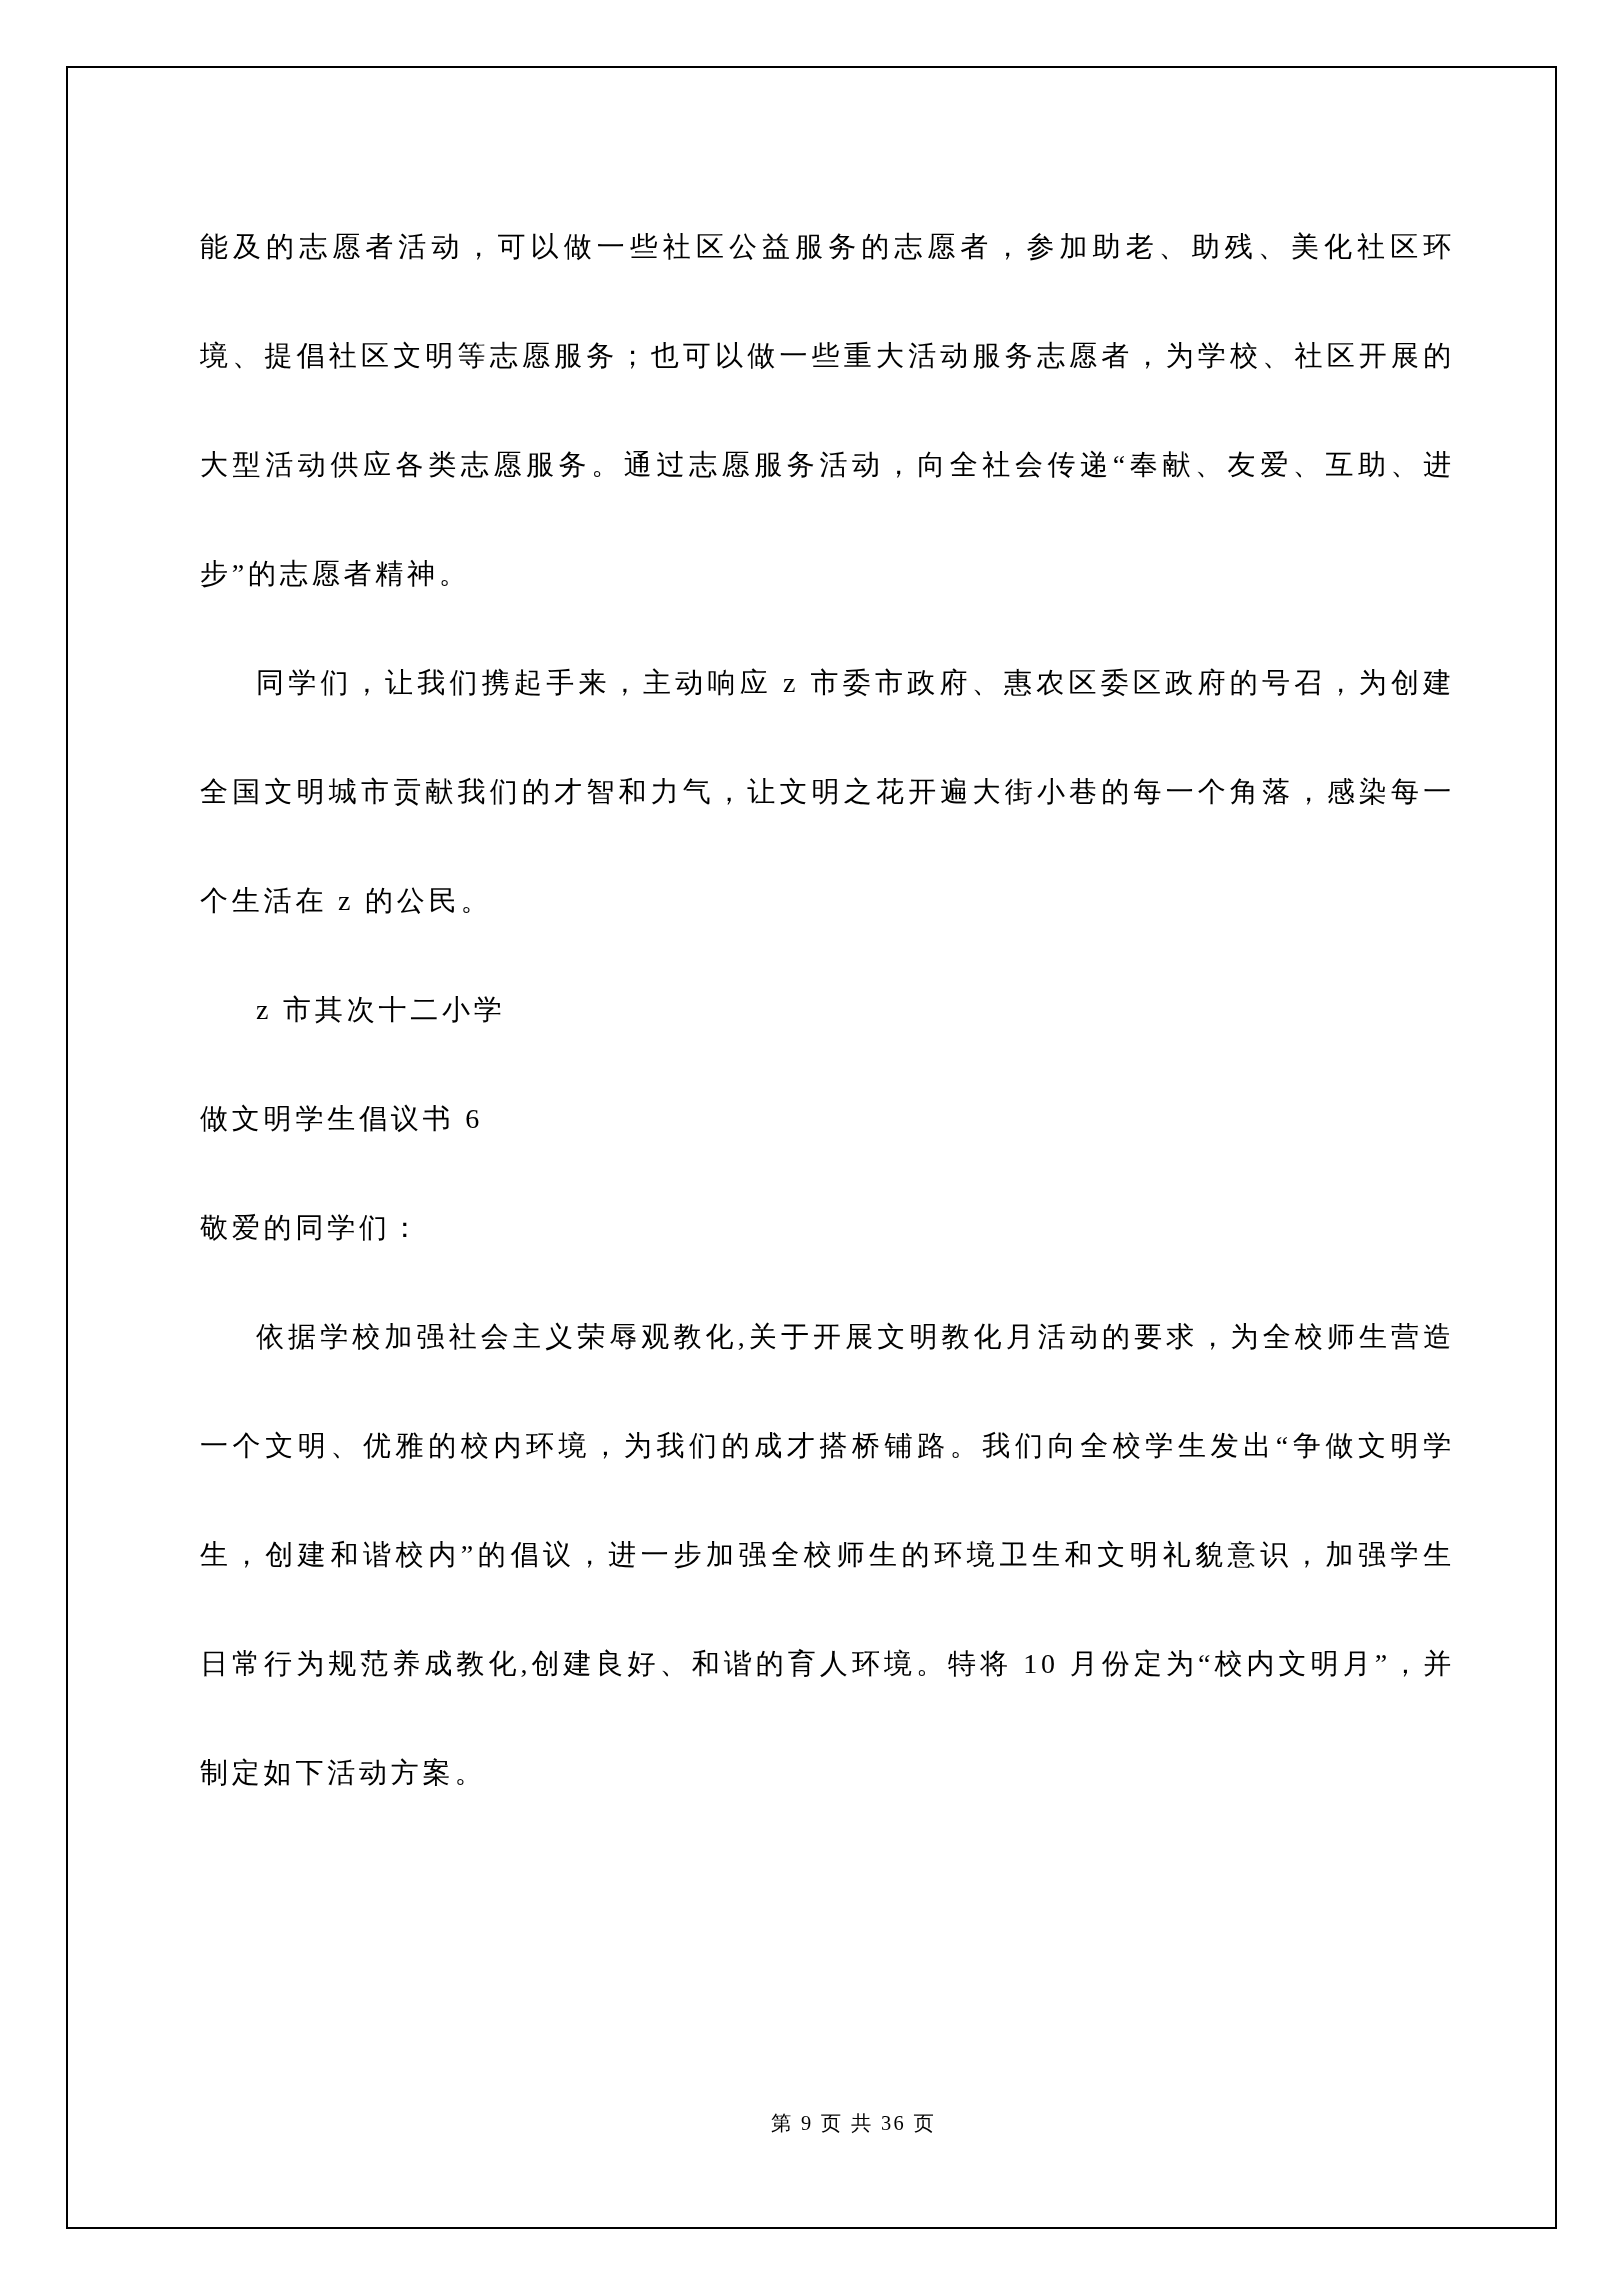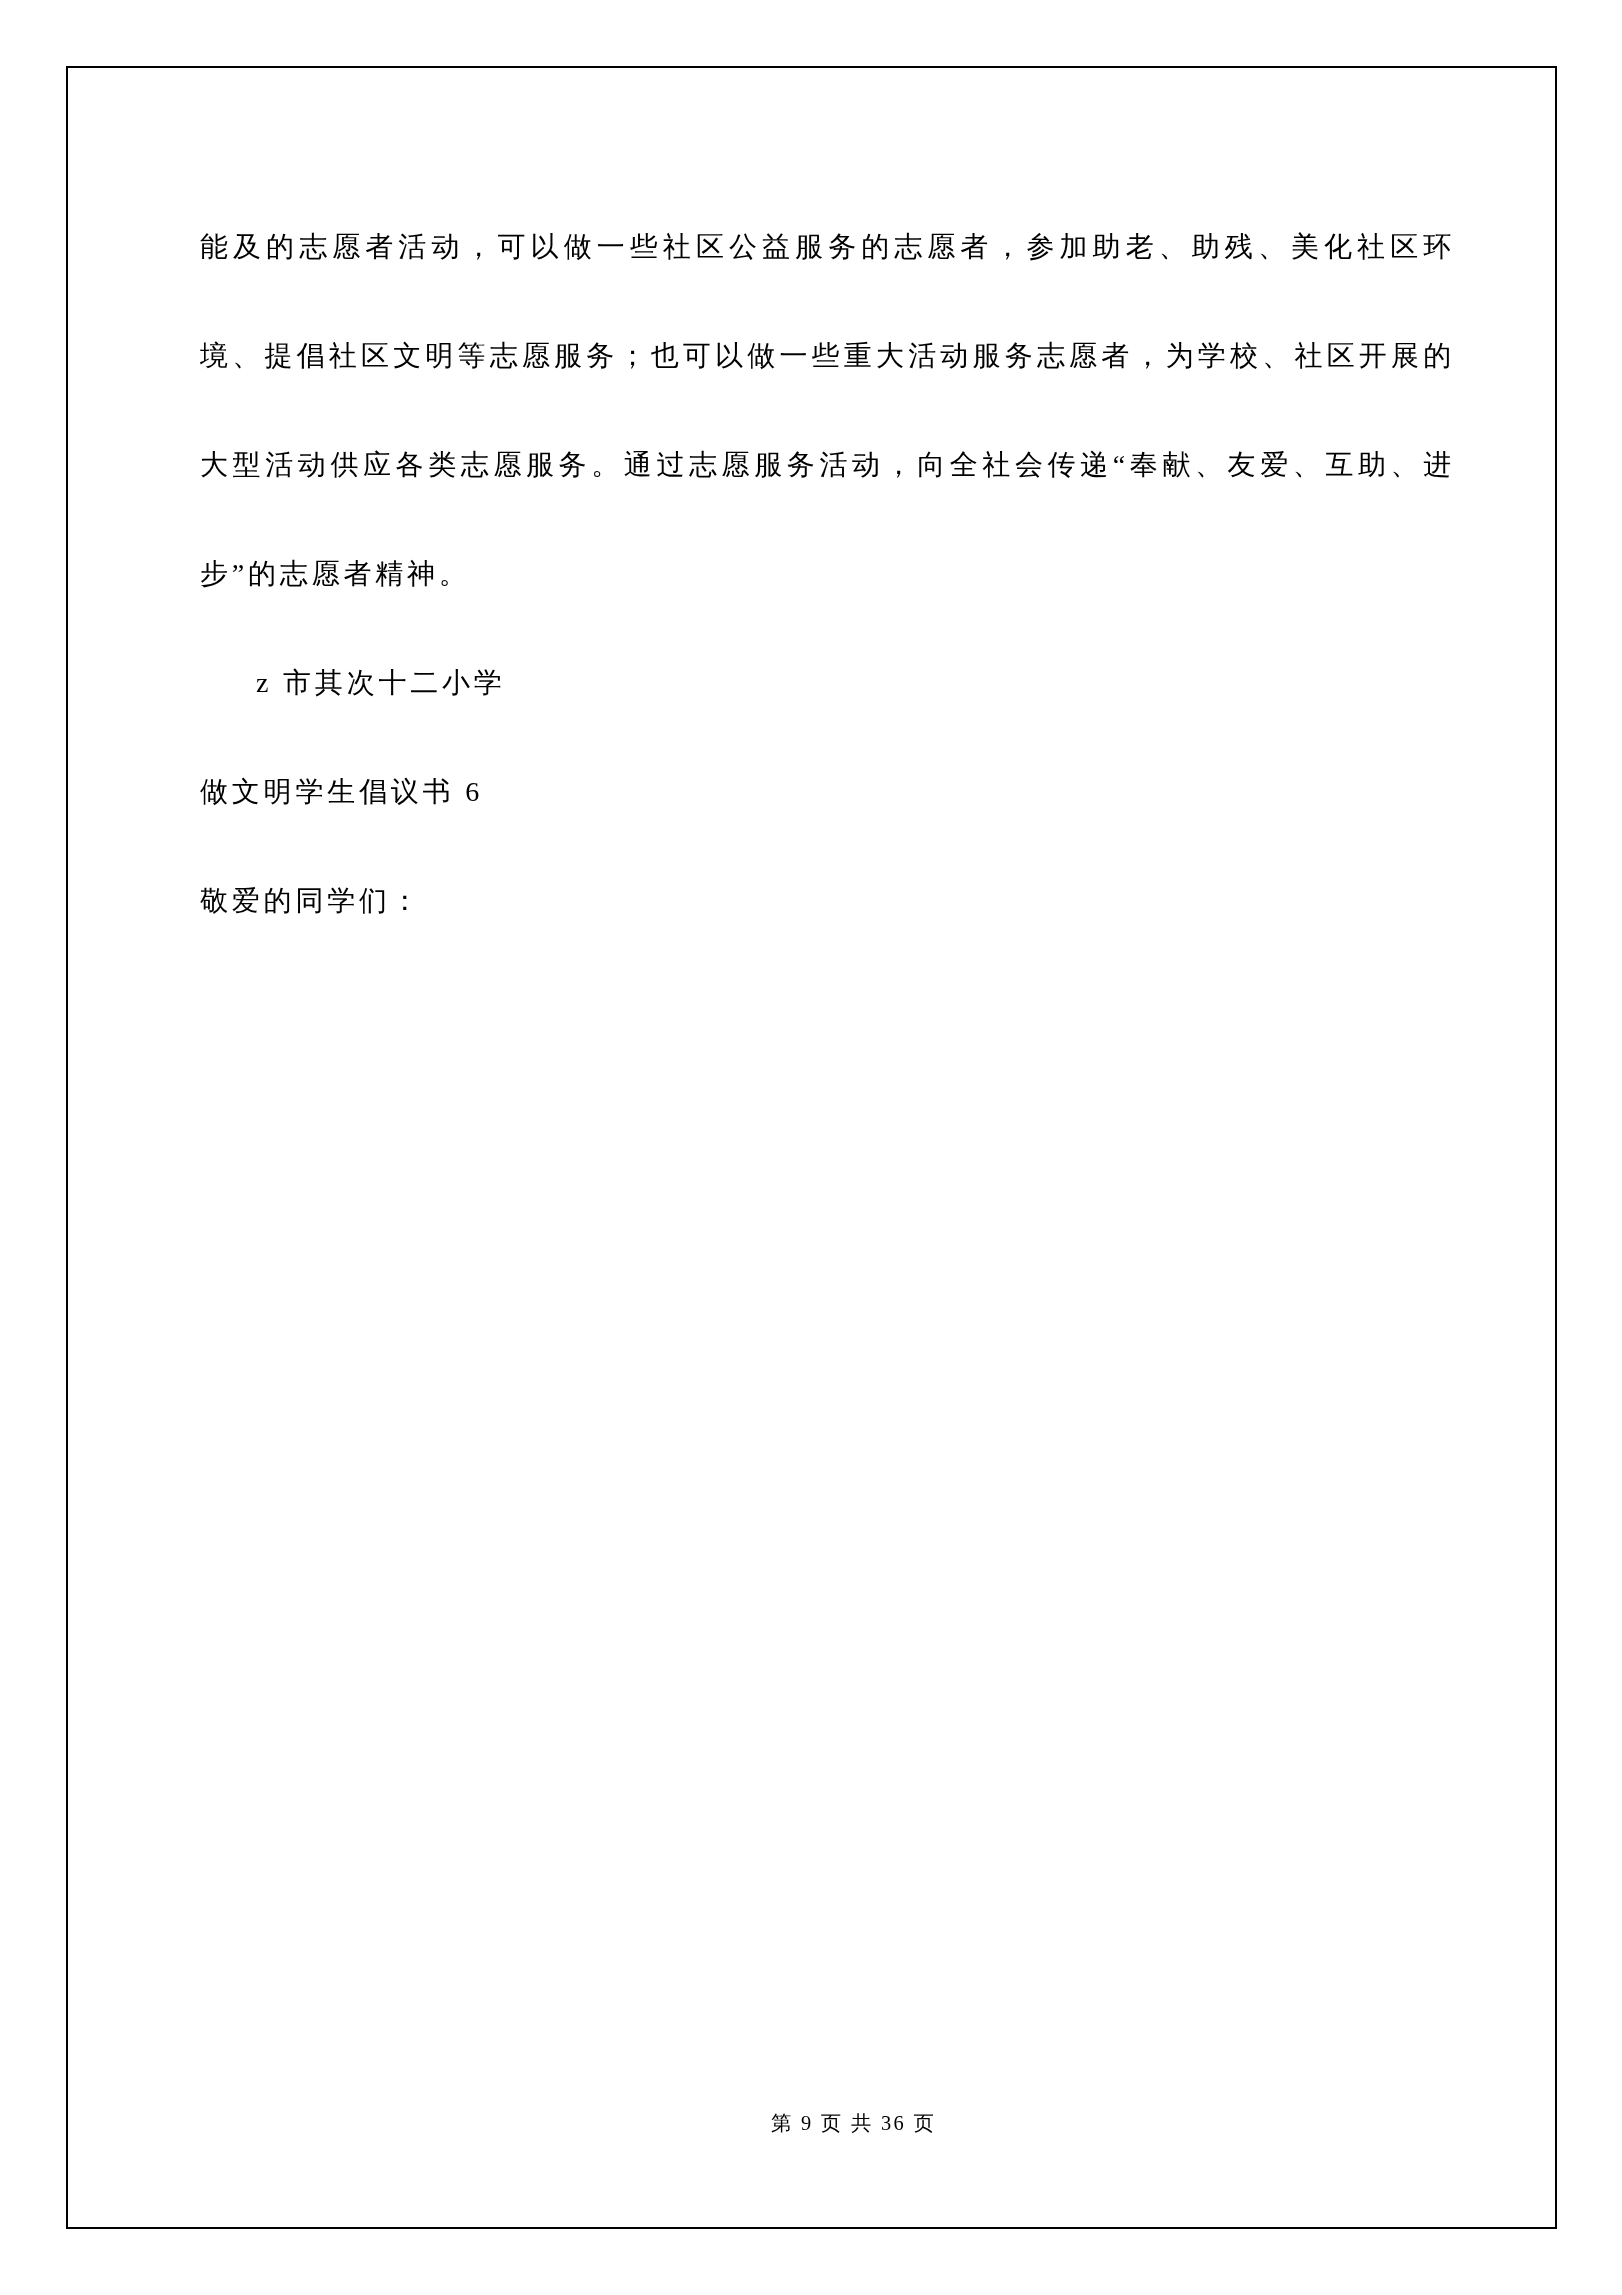--- a/index.html
+++ b/index.html
@@ -55,21 +55,23 @@
     margin-left: 42px;
   }
 </style>
 </head>
 <body>
 
 <div class="page-border"></div>
 
 <div class="content">
   <p class="cont">能及的志愿者活动，可以做一些社区公益服务的志愿者，参加助老、助残、美化社区环境、提倡社区文明等志愿服务；也可以做一些重大活动服务志愿者，为学校、社区开展的大型活动供应各类志愿服务。通过志愿服务活动，向全社会传递“奉献、友爱、互助、进步”的志愿者精神。</p>
+  <p class="ind">同学们，让我们携起手来，主动响应 z 市委市政府、惠农区委区政府的号召，为创建全国文明城市贡献我们的才智和力气，让文明之花开遍大街小巷的每一个角落，感染每一个生活在 z 的公民。</p>
   <p class="ind">z 市其次十二小学</p>
   <p class="cont">做文明学生倡议书 6</p>
   <p class="cont">敬爱的同学们：</p>
+  <p class="ind">依据学校加强社会主义荣辱观教化,关于开展文明教化月活动的要求，为全校师生营造一个文明、优雅的校内环境，为我们的成才搭桥铺路。我们向全校学生发出“争做文明学生，创建和谐校内”的倡议，进一步加强全校师生的环境卫生和文明礼貌意识，加强学生日常行为规范养成教化,创建良好、和谐的育人环境。特将 10 月份定为“校内文明月”，并制定如下活动方案。</p>
 </div>
 
 <div class="footer">
   <span>第 9 页  共 36 页</span>
 </div>
 
 
 </body></html>

